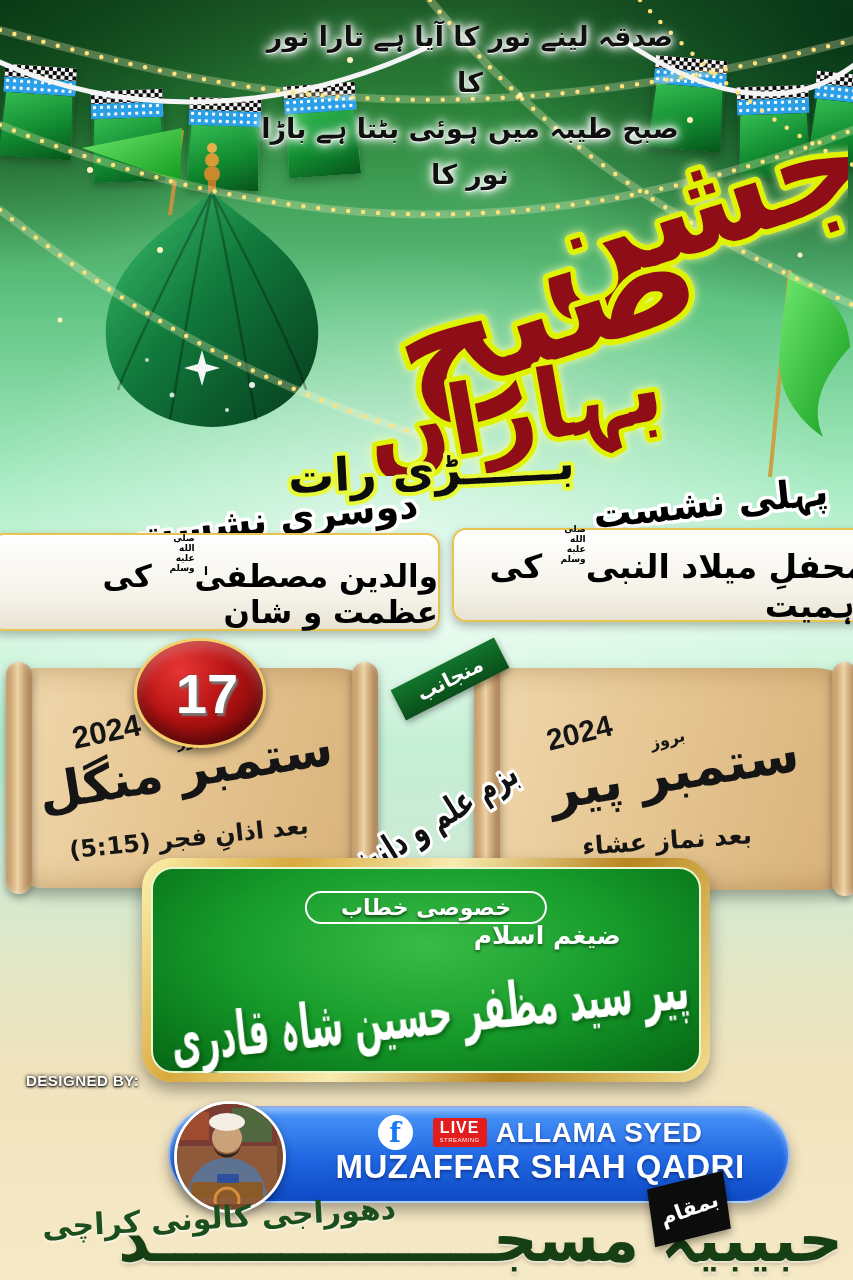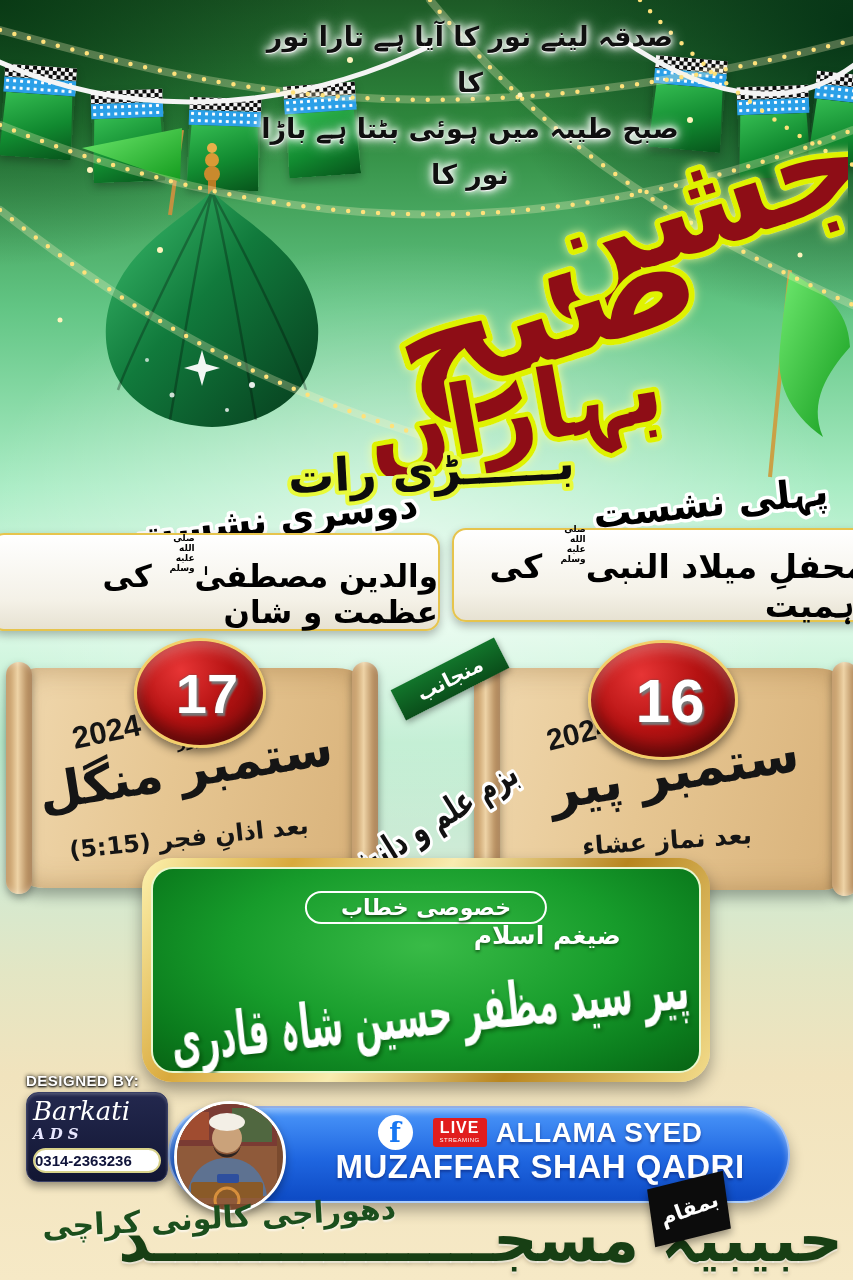--- a/index.html
+++ b/index.html
@@ -254,23 +254,20 @@
   <div class="session-box u" style="left:-10px;top:533px;width:446px;height:94px;font-size:31px;z-index:5;">
     <span><span>والدین مصطفیٰ</span><span class="pbuh">صلى الله عليه وسلم</span> <span>کی عظمت و شان</span></span>
   </div>
 
   <div class="scroll" style="left:482px;top:668px;width:368px;height:222px;z-index:4;">
     <div class="scroll-txt en" style="left:64px;top:48px;font-size:30px;transform:rotate(-14deg);">2024</div>
     <div class="scroll-txt u" style="left:168px;top:62px;font-size:16px;transform:rotate(-14deg);">بروز</div>
     <div class="scroll-txt u" style="left:52px;top:74px;width:280px;text-align:center;font-size:52px;transform:rotate(-9deg);">ستمبر پیر</div>
     <div class="scroll-txt u" style="left:60px;top:158px;width:250px;text-align:center;font-size:25px;transform:rotate(-4deg);">بعد نماز عشاء</div>
   </div>
-  <div class="oval" style="left:588px;top:640px;width:144px;height:114px;">
-    <span style="font-size:62px;">16</span>
-  </div>
 
   <div class="scroll" style="left:14px;top:668px;width:356px;height:220px;z-index:4;">
     <div class="scroll-txt en" style="left:58px;top:46px;font-size:31px;transform:rotate(-12deg);">2024</div>
     <div class="scroll-txt u" style="left:162px;top:62px;font-size:16px;transform:rotate(-12deg);">بروز</div>
     <div class="scroll-txt u" style="left:40px;top:72px;width:280px;text-align:center;font-size:50px;transform:rotate(-9deg);">ستمبر منگل</div>
     <div class="scroll-txt u" style="left:40px;top:156px;width:270px;text-align:center;font-size:24px;transform:rotate(-6deg);">بعد اذانِ فجر (5:15)</div>
   </div>
   <div class="oval" style="left:134px;top:638px;width:126px;height:104px;">
     <span style="font-size:56px;">17</span>
   </div>
@@ -287,25 +284,20 @@
       <div id="special-pill" class="u">خصوصی خطاب</div>
       <div id="honorific" class="u">ضیغم اسلام</div>
       <svg style="position:absolute;left:6px;top:48px;" width="546" height="156" viewBox="0 0 546 156">
         <text transform="translate(273,118) rotate(-6)" text-anchor="middle" textLength="520" lengthAdjust="spacingAndGlyphs" font-family="DejaVu Sans, sans-serif" font-weight="bold" font-size="62" fill="#ffffff" style="filter:drop-shadow(2px 3px 2px rgba(0,60,0,.55));">پیر سید مظفر حسین شاہ قادری</text>
       </svg>
     </div>
   </div>
 
   <div id="designer" class="abs">
     <div class="lbl en">DESIGNED BY:</div>
-    <div class="box">
-      <div class="brand">Barkati</div>
-      <div class="brand-sub">ADS</div>
-      <div class="phone">0314-2363236</div>
-    </div>
   </div>
 
   <div id="livebar" class="abs">
     <div class="tail"></div>
     <div id="avatar">
       <svg width="100" height="100" viewBox="0 0 100 100">
         <rect width="100" height="100" fill="#8f5a3a"></rect>
         <rect width="100" height="42" fill="#7a3b33"></rect>
         <rect x="55" y="4" width="40" height="34" fill="#3f7a46" opacity=".7"></rect>
         <rect x="2" y="8" width="30" height="28" fill="#b0542f" opacity=".7"></rect>

